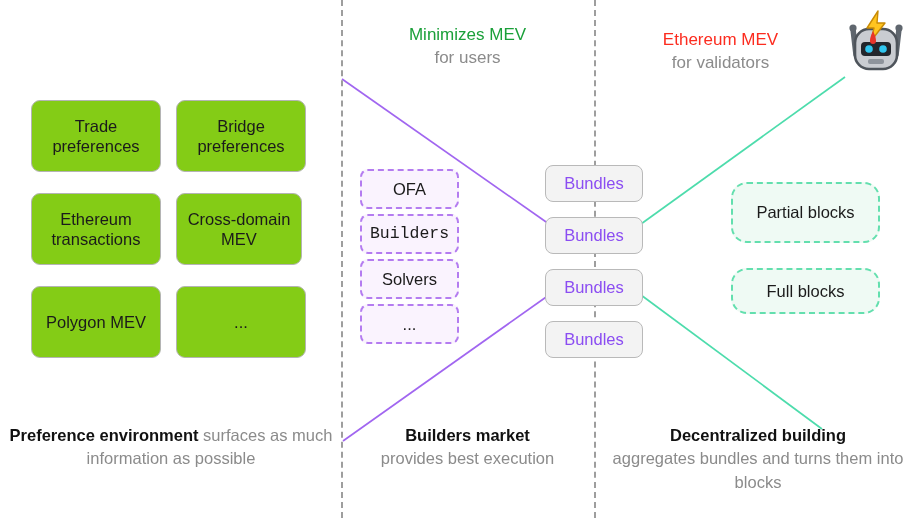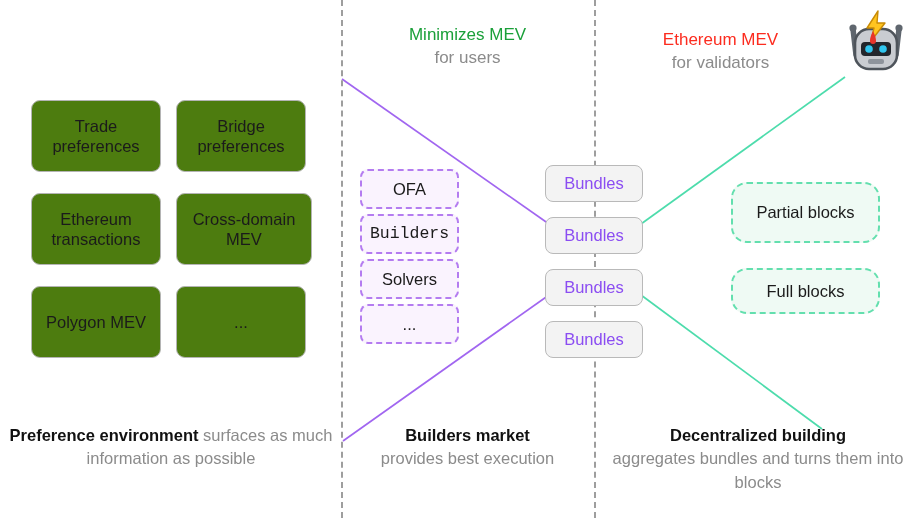--- a/index.html
+++ b/index.html
@@ -48,21 +48,21 @@
     align-items: center;
     justify-content: center;
     text-align: center;
     line-height: 1.22;
   }
 
   
   .pref-box {
     border: 1px solid #b4b4b4;
     border-radius: 9px;
-    background: #4d7c0f;
+    background: #84cc16;
     font-size: 16.5px;
     color: #1b1b1b;
     padding: 4px 6px;
   }
 
   
   .exec-box {
     border: 2px dashed #b47cf0;
     border-radius: 8px;
     background: #faf3fe;
@@ -143,21 +143,21 @@
 
   <div class="box pref-box" style="left:31px; top:100px; width:130px; height:72px;">
     <span>Trade preferences</span>
   </div>
   <div class="box pref-box" style="left:176px; top:100px; width:130px; height:72px;">
     <span>Bridge preferences</span>
   </div>
   <div class="box pref-box" style="left:31px; top:193px; width:130px; height:72px;">
     <span>Ethereum transactions</span>
   </div>
-  <div class="box pref-box" style="left:176px; top:193px; width:136px; height:72px;">
+  <div class="box pref-box" style="left:176px; top:193px; width:126px; height:72px;">
     <span>Cross-domain MEV</span>
   </div>
   <div class="box pref-box" style="left:31px; top:286px; width:130px; height:72px;">
     <span>Polygon MEV</span>
   </div>
   <div class="box pref-box" style="left:176px; top:286px; width:130px; height:72px;">
     <span>...</span>
   </div>
 
   <div class="col-header" id="header-mid">

